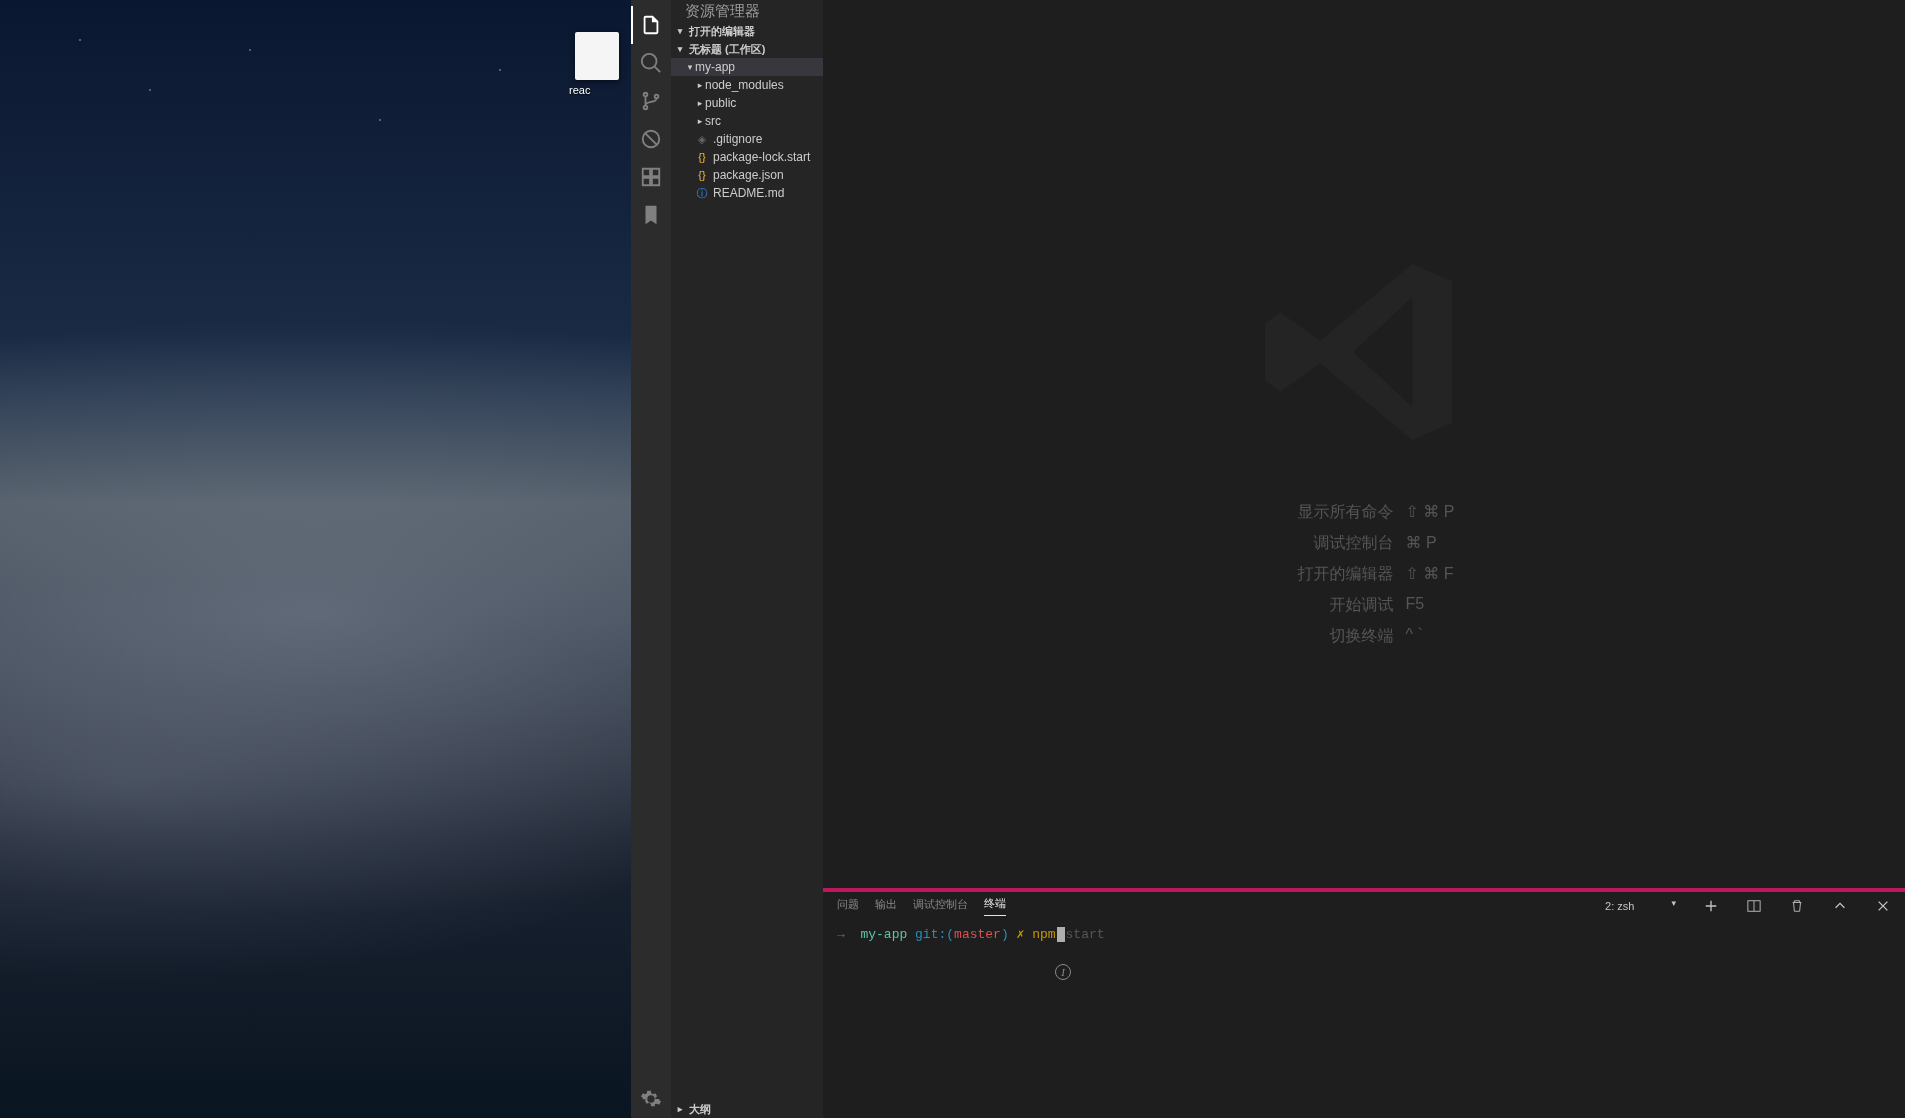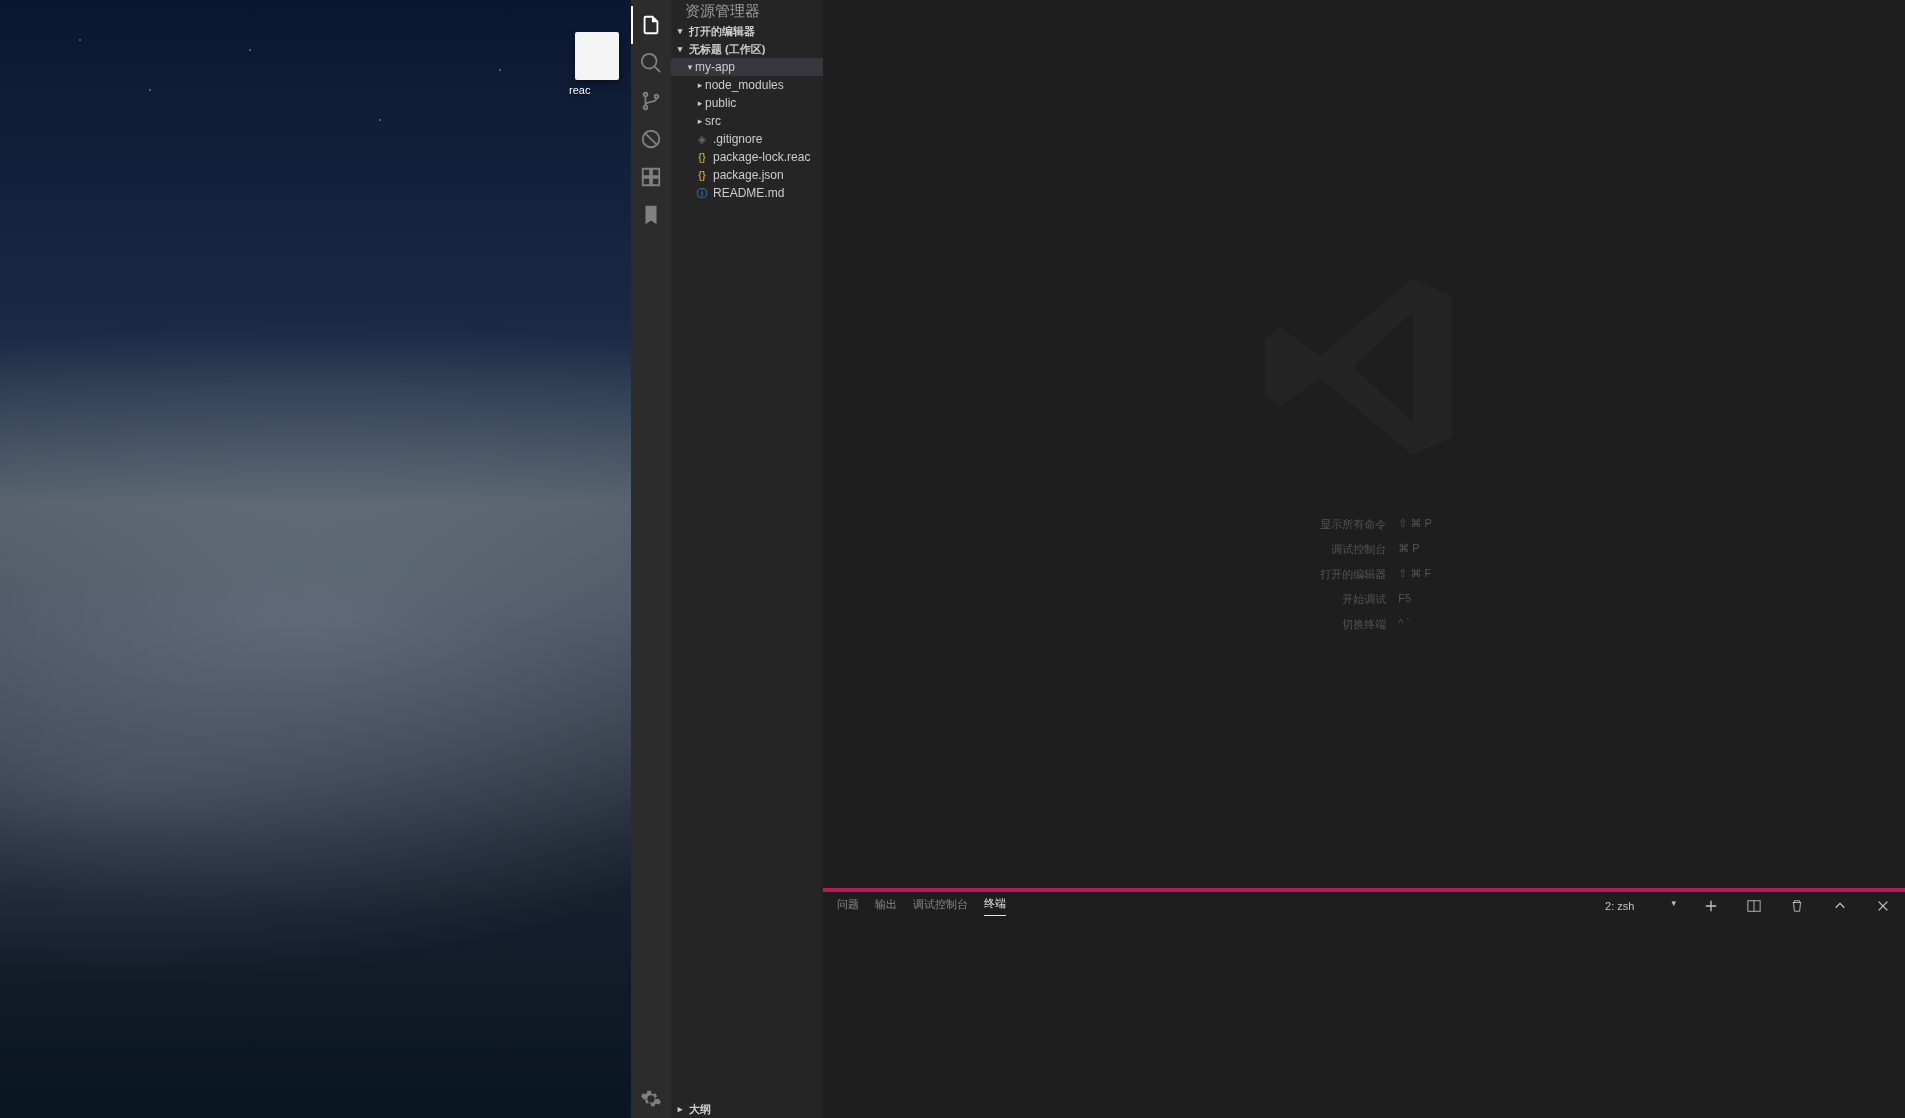--- a/index.html
+++ b/index.html
@@ -125,21 +125,21 @@
 }
 .welcome {
   flex: 1;
   display: flex;
   align-items: center;
   justify-content: center;
   flex-direction: column;
   color: #4a4a4a;
 }
 .vscode-logo { width: 220px; height: 220px; opacity: 0.55; margin-bottom: 40px; }
-.hints { display: grid; grid-template-columns: auto auto; gap: 10px 12px; color:#4a4a4a; font-size:11px;margin-left:24px; }
+.hints { display: grid; grid-template-columns: auto auto; gap: 10px 12px; color:#4a4a4a; font-size:16px;margin-left:24px; }
 .hints .hl { text-align: right; color:#555; }
 .hints .hk { color:#555; }
 
 .panel {
   height: 230px;
   display: flex;
   flex-direction: column;
   border-top: 4px solid #be185d;
   background: #1e1e1e;
 }
@@ -270,21 +270,21 @@
         <span>src</span>
       </div>
       <div class="tree-row">
         <span class="ind" style="width:14px"></span>
         <span class="file-icon gitignore">◈</span>
         <span>.gitignore</span>
       </div>
       <div class="tree-row">
         <span class="ind" style="width:14px"></span>
         <span class="file-icon json">{}</span>
-        <span>package-lock.reac</span>
+        <span>package-lock.start</span>
       </div>
       <div class="tree-row">
         <span class="ind" style="width:14px"></span>
         <span class="file-icon json">{}</span>
         <span>package.json</span>
       </div>
       <div class="tree-row">
         <span class="ind" style="width:14px"></span>
         <span class="file-icon info">ⓘ</span>
         <span>README.md</span>
@@ -348,16 +348,27 @@
                 <path fill="none" stroke="currentColor" stroke-width="1.5" d="M3 10l5-5 5 5"></path>
               </svg>
           </div>
           <div class="term-icon">
             <svg viewBox="0 0 16 16">
                 <path stroke="currentColor" stroke-width="1.5" d="M3 3l10 10M13 3L3 13"></path>
               </svg>
           </div>
         </div>
       </div>
+      <div class="terminal-body">
+        <span class="arrow">→</span>&nbsp;
+        <span class="dir">my-app</span>
+        <span> </span>
+        <span class="gitlabel">git:</span><span class="paren">(</span><span class="branch">master</span><span class="paren">)</span>
+        <span> </span>
+        <span class="x">✗</span>
+        <span> </span>
+        <span class="cmd">npm</span><span class="cursor-block"></span><span class="sugg">start</span>
+        <div class="ibeam">I</div>
+      </div>
     </div>
   </div>
 
 </div>
 
 </body></html>

